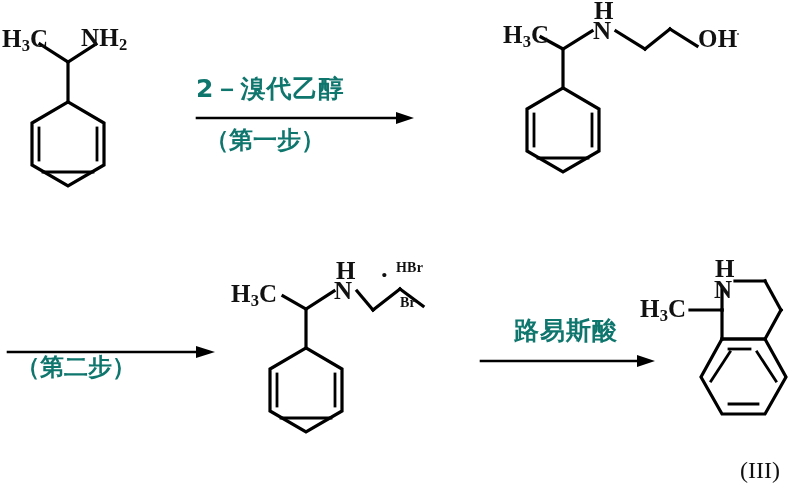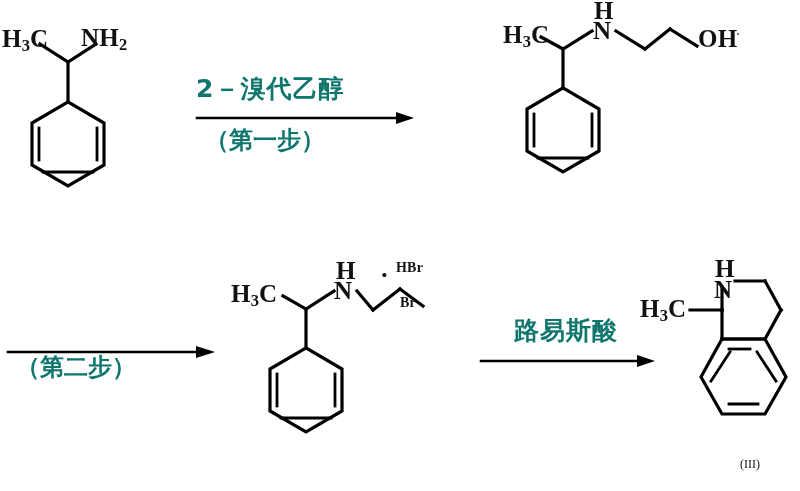--- a/index.html
+++ b/index.html
@@ -44,21 +44,21 @@
     color: #0f766e;
     letter-spacing: 1px;
   }
   .cond.paren {
     font-size: 24px;
     letter-spacing: 0px;
   }
   .label-roman {
     position: absolute;
     font-family: "Liberation Serif", serif;
-    font-size: 12px;
+    font-size: 24px;
     font-weight: 400;
     color: #111111;
     white-space: nowrap;
   }
   svg.bonds {
     position: absolute;
     left: 0;
     top: 0;
     width: 800px;
     height: 491px;

